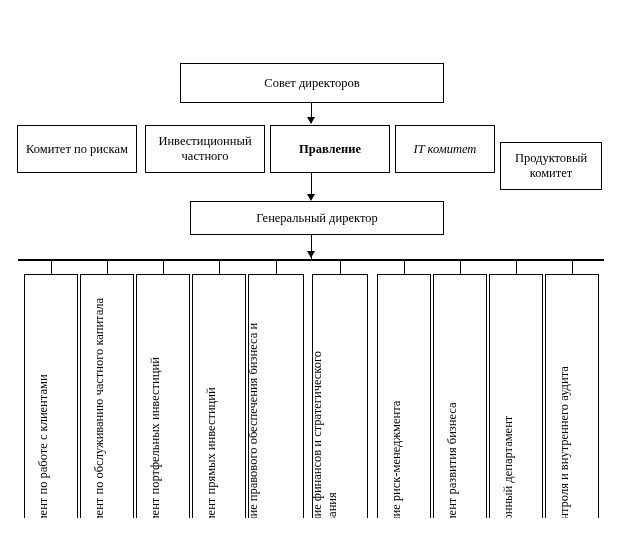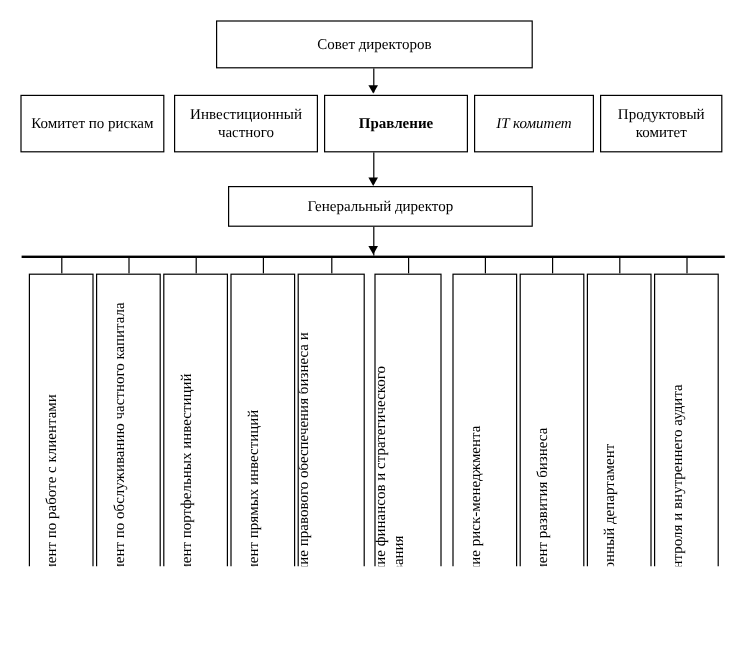--- a/index.html
+++ b/index.html
@@ -10,20 +10,21 @@
   body {
     font-family: "Liberation Serif", serif;
     color: #000000;
   }
   #canvas {
     position: relative;
     width: 622px;
     height: 472px;
     background: #ffffff;
     overflow: hidden;
+    margin-top: 46px;
   }
   .box {
     position: absolute;
     box-sizing: border-box;
     border: 1px solid #000000;
     background: #ffffff;
     display: flex;
     align-items: center;
     justify-content: center;
     text-align: center;
@@ -91,21 +92,21 @@
   </div>
   <div class="box" style="left:145px; top:79px; width:120px; height:48px;">
     <span>Инвестиционный частного</span>
   </div>
   <div class="box" style="left:270px; top:79px; width:120px; height:48px;font-weight:bold;">
     <span>Правление</span>
   </div>
   <div class="box" style="left:395px; top:79px; width:100px; height:48px;font-style:italic;">
     <span>IT комитет</span>
   </div>
-  <div class="box" style="left:500px; top:79px; width:102px; height:48px;">
+  <div class="box" style="left:500px; top:96px; width:102px; height:48px;">
     <span>Продуктовый комитет</span>
   </div>
 
   <div class="line-v" style="left:311px; top:127px; height:26px;"></div>
   <div class="arrow-down" style="left:307px; top:148px;"></div>
 
   <div class="box" style="left:190px; top:155px; width:254px; height:34px;">
     <span>Генеральный директор</span>
   </div>
 

